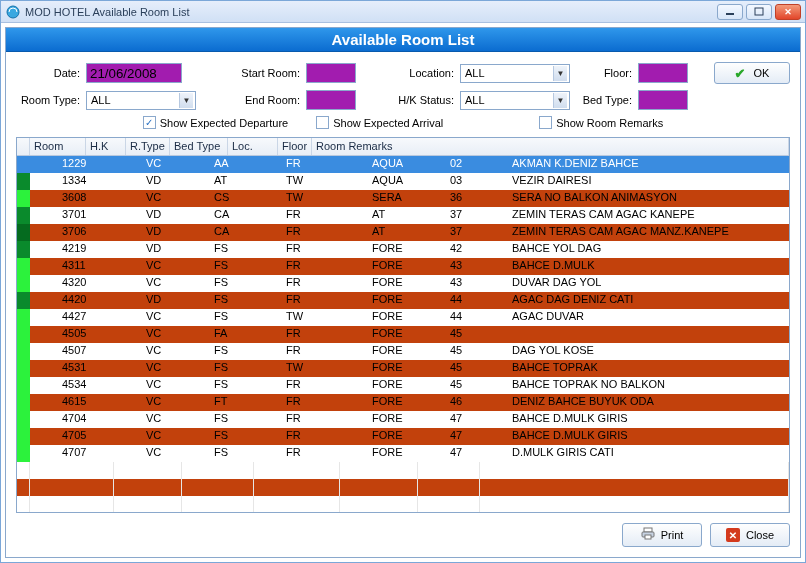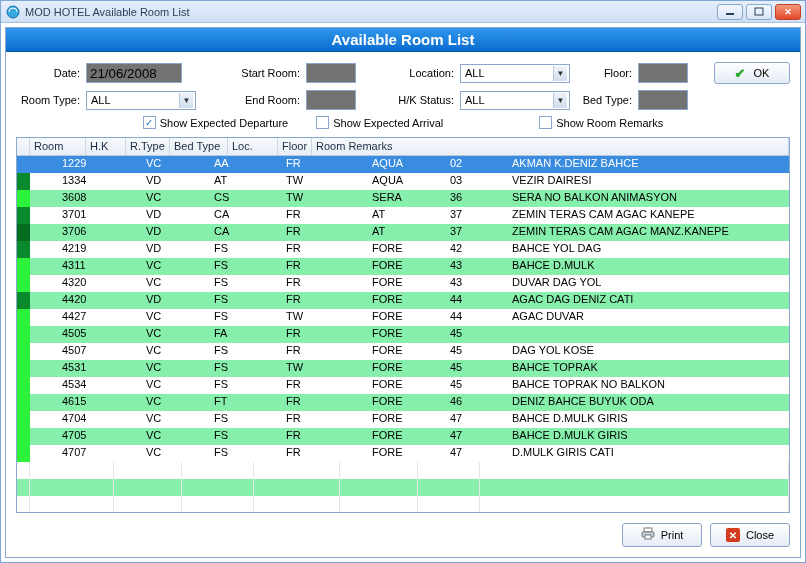--- a/index.html
+++ b/index.html
@@ -53,21 +53,21 @@
     border-bottom: 1px solid #085aad;
   }
   .filter-pane {
     padding: 10px 10px 6px 10px;
   }
   .filter-row {
     display: flex; align-items: center; margin-bottom: 6px;
   }
   .flabel { text-align: right; padding-right: 6px; }
   .finput {
-    height: 19px; border: 1px solid #8aa8cc; background: #737373;
+    height: 19px; border: 1px solid #8aa8cc; background: #a21caf;
     padding: 9px 3px;
   }
   .fselect {
     height: 19px; border: 1px solid #8aa8cc; background: #fff;
     display: flex; align-items: center; padding: 0 2px 0 4px;
   }
   .fselect .sel-text { flex:1; }
   .fselect .caret {
     width: 14px; height: 15px; background: linear-gradient(#eef3fa,#d0ddee);
     border-left: 1px solid #b6c8e0; display:flex; align-items:center; justify-content:center;
@@ -97,21 +97,21 @@
   }
   .gh {
     border-right:1px solid #cad6e6; padding: 2px 2px 3px 4px; color:#1a2b44;
     overflow:hidden; white-space:nowrap;
   }
   .grid-body { flex:1; overflow:auto; }
   .grid-body::-webkit-scrollbar { width:16px; }
   .grid-body::-webkit-scrollbar-track { background:#e8eef6; border-left:1px solid #cad6e6;}
   .grid-body::-webkit-scrollbar-thumb { background:linear-gradient(#dbe6f4,#b8cce6); border:1px solid #9cb4d4; border-radius:2px;}
   .grow { display:flex; height:17px; align-items:stretch;gap:28px; }
-  .grow.alt { background:#86efac; }
+  .grow.alt { background:#c2410c; }
   .grow.sel { background:#3a8ce0; color:#fff; }
   .grow .marker {
     width:13px; height:17px; flex-shrink:0;
   }
   .gc {
     border-right:1px solid transparent; padding: 1px 2px 0 4px;
     overflow:hidden; white-space:nowrap;
   }
   .grow.sel .gc { border-right-color: transparent; }
   .footer {

